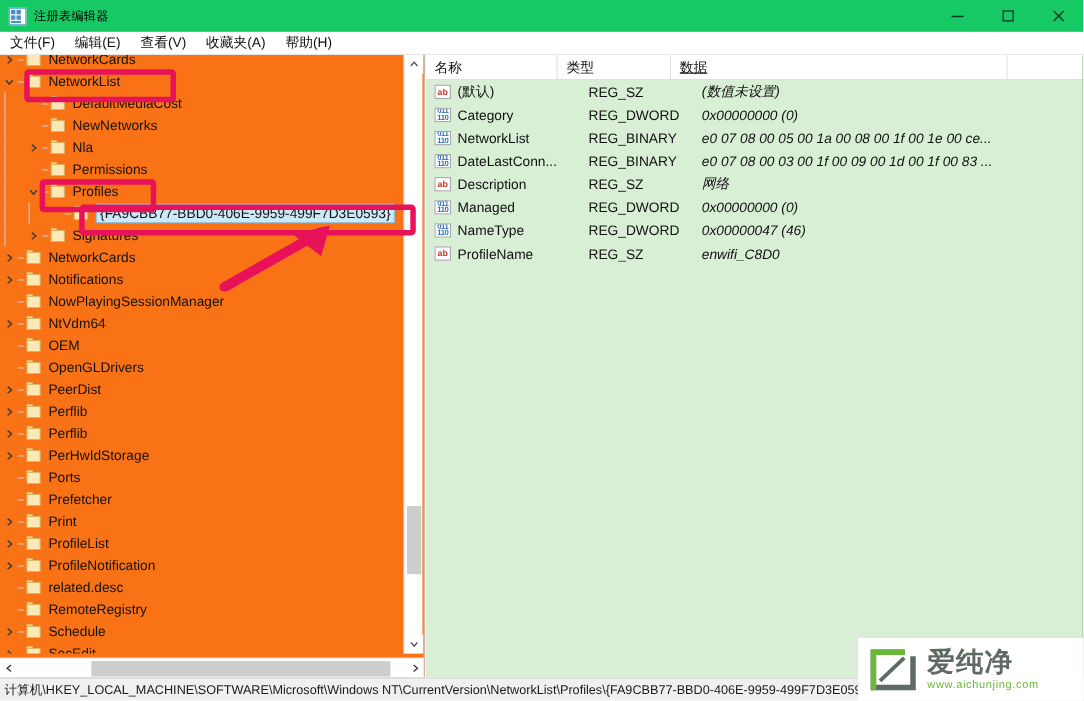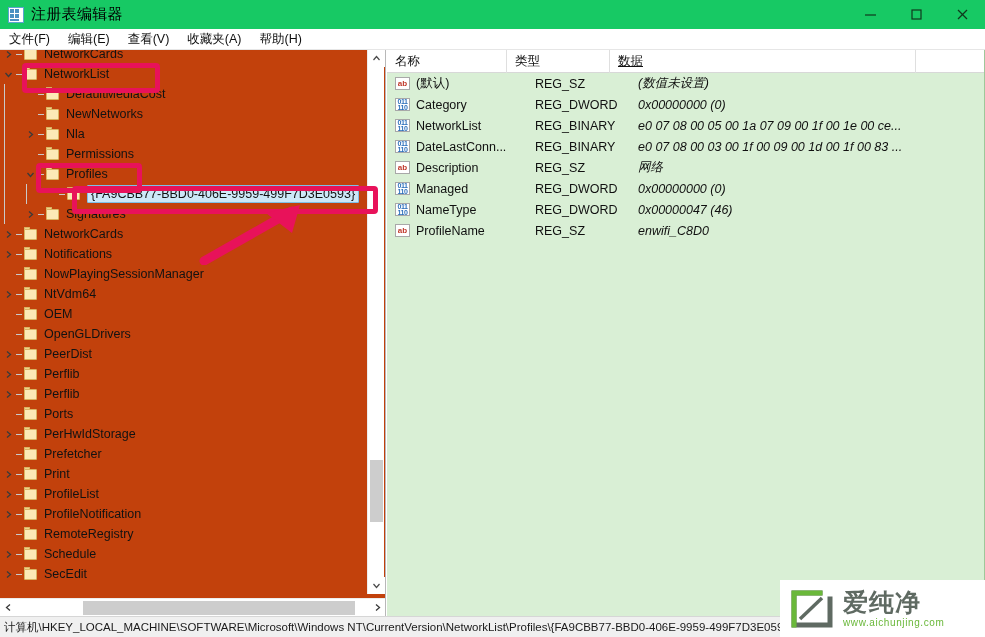--- a/index.html
+++ b/index.html
@@ -29,21 +29,21 @@
     position: relative;
     background: #ffffff;
     border: 1px solid #5ba3d0;
     flex: 0 0 auto;
   }
   #titlebar-icon .seg {
     position: absolute; background: #4a90c2;
   }
   #titlebar-title {
     color: #000000;
-    font-size: 15px;
+    font-size: 11px;
     letter-spacing: .3px;
     white-space: nowrap;
   }
   #winbuttons {
     position: absolute; right: 0; top: 0;
     height: 29px; display: flex;
   }
   .winbtn {
     width: 46px; height: 29px;
     display: flex; align-items: center; justify-content: center;
@@ -64,21 +64,21 @@
     color: #0f0f0f;
     padding: 0 9px;
     white-space: nowrap;
     line-height: 20px;
   }
 
   
   #tree-pane {
     position: absolute; left: 0; top: 50px;
     width: 386px; height: 566px;
-    background: #c2410c;
+    background: #f97316;
     border-right: 1px solid #b8b8b8;
     overflow: hidden;
   }
   #tree-scroll {
     position: absolute; left: 0; top: 0;
     width: 368px; height: 544px;
     overflow: hidden;
   }
   .tree-row {
     position: relative;
@@ -531,42 +531,42 @@
             </svg>
           </span>
           <span style="width: 6px; height: 1px; background: rgb(201, 201, 201); flex: 0 0 auto; margin-right: 1px;"></span>
           <span class="folder">
             <span class="tab"></span>
             <span class="body"></span>
           </span>
           <span class="tree-label">Perflib</span>
         </div>
         <div class="tree-row">
+          <span class="chev">
+            <svg width="9" height="9" viewBox="0 0 9 9">
+              <polyline points="3,1.5 6.5,4.5 3,7.5" fill="none" stroke="#3a3a3a" stroke-width="1.3"></polyline>
+            </svg>
+          </span>
+          <span style="width: 6px; height: 1px; background: rgb(201, 201, 201); flex: 0 0 auto; margin-right: 1px;"></span>
+          <span class="folder">
+            <span class="tab"></span>
+            <span class="body"></span>
+          </span>
+          <span class="tree-label">PerHwIdStorage</span>
+        </div>
+        <div class="tree-row">
           <span class="chev"></span>
           <span style="width: 6px; height: 1px; background: rgb(201, 201, 201); flex: 0 0 auto; margin-right: 1px;"></span>
           <span class="folder">
             <span class="tab"></span>
             <span class="body"></span>
           </span>
           <span class="tree-label">Ports</span>
         </div>
         <div class="tree-row">
-          <span class="chev">
-            <svg width="9" height="9" viewBox="0 0 9 9">
-              <polyline points="3,1.5 6.5,4.5 3,7.5" fill="none" stroke="#3a3a3a" stroke-width="1.3"></polyline>
-            </svg>
-          </span>
-          <span style="width: 6px; height: 1px; background: rgb(201, 201, 201); flex: 0 0 auto; margin-right: 1px;"></span>
-          <span class="folder">
-            <span class="tab"></span>
-            <span class="body"></span>
-          </span>
-          <span class="tree-label">PerHwIdStorage</span>
-        </div>
-        <div class="tree-row">
           <span class="chev"></span>
           <span style="width: 6px; height: 1px; background: rgb(201, 201, 201); flex: 0 0 auto; margin-right: 1px;"></span>
           <span class="folder">
             <span class="tab"></span>
             <span class="body"></span>
           </span>
           <span class="tree-label">Prefetcher</span>
         </div>
         <div class="tree-row">
           <span class="chev">
@@ -599,20 +599,29 @@
             <svg width="9" height="9" viewBox="0 0 9 9">
               <polyline points="3,1.5 6.5,4.5 3,7.5" fill="none" stroke="#3a3a3a" stroke-width="1.3"></polyline>
             </svg>
           </span>
           <span style="width: 6px; height: 1px; background: rgb(201, 201, 201); flex: 0 0 auto; margin-right: 1px;"></span>
           <span class="folder">
             <span class="tab"></span>
             <span class="body"></span>
           </span>
           <span class="tree-label">ProfileNotification</span>
+        </div>
+        <div class="tree-row">
+          <span class="chev"></span>
+          <span style="width: 6px; height: 1px; background: rgb(201, 201, 201); flex: 0 0 auto; margin-right: 1px;"></span>
+          <span class="folder">
+            <span class="tab"></span>
+            <span class="body"></span>
+          </span>
+          <span class="tree-label">related.desc</span>
         </div>
         <div class="tree-row">
           <span class="chev"></span>
           <span style="width: 6px; height: 1px; background: rgb(201, 201, 201); flex: 0 0 auto; margin-right: 1px;"></span>
           <span class="folder">
             <span class="tab"></span>
             <span class="body"></span>
           </span>
           <span class="tree-label">RemoteRegistry</span>
         </div>
@@ -696,21 +705,21 @@
           <span class="v-type">REG_DWORD</span>
           <span class="v-data">0x00000000 (0)</span>
         </div>
         <div class="val-row">
           <span class="vicon bin">
             <span>011</span>
             <span>110</span>
           </span>
           <span class="v-name">NetworkList</span>
           <span class="v-type">REG_BINARY</span>
-          <span class="v-data">e0 07 08 00 05 00 1a 07 09 00 1f 00 1e 00 ce...</span>
+          <span class="v-data">e0 07 08 00 05 00 1a 00 08 00 1f 00 1e 00 ce...</span>
         </div>
         <div class="val-row">
           <span class="vicon bin">
             <span>011</span>
             <span>110</span>
           </span>
           <span class="v-name">DateLastConn...</span>
           <span class="v-type">REG_BINARY</span>
           <span class="v-data">e0 07 08 00 03 00 1f 00 09 00 1d 00 1f 00 83 ...</span>
         </div>

